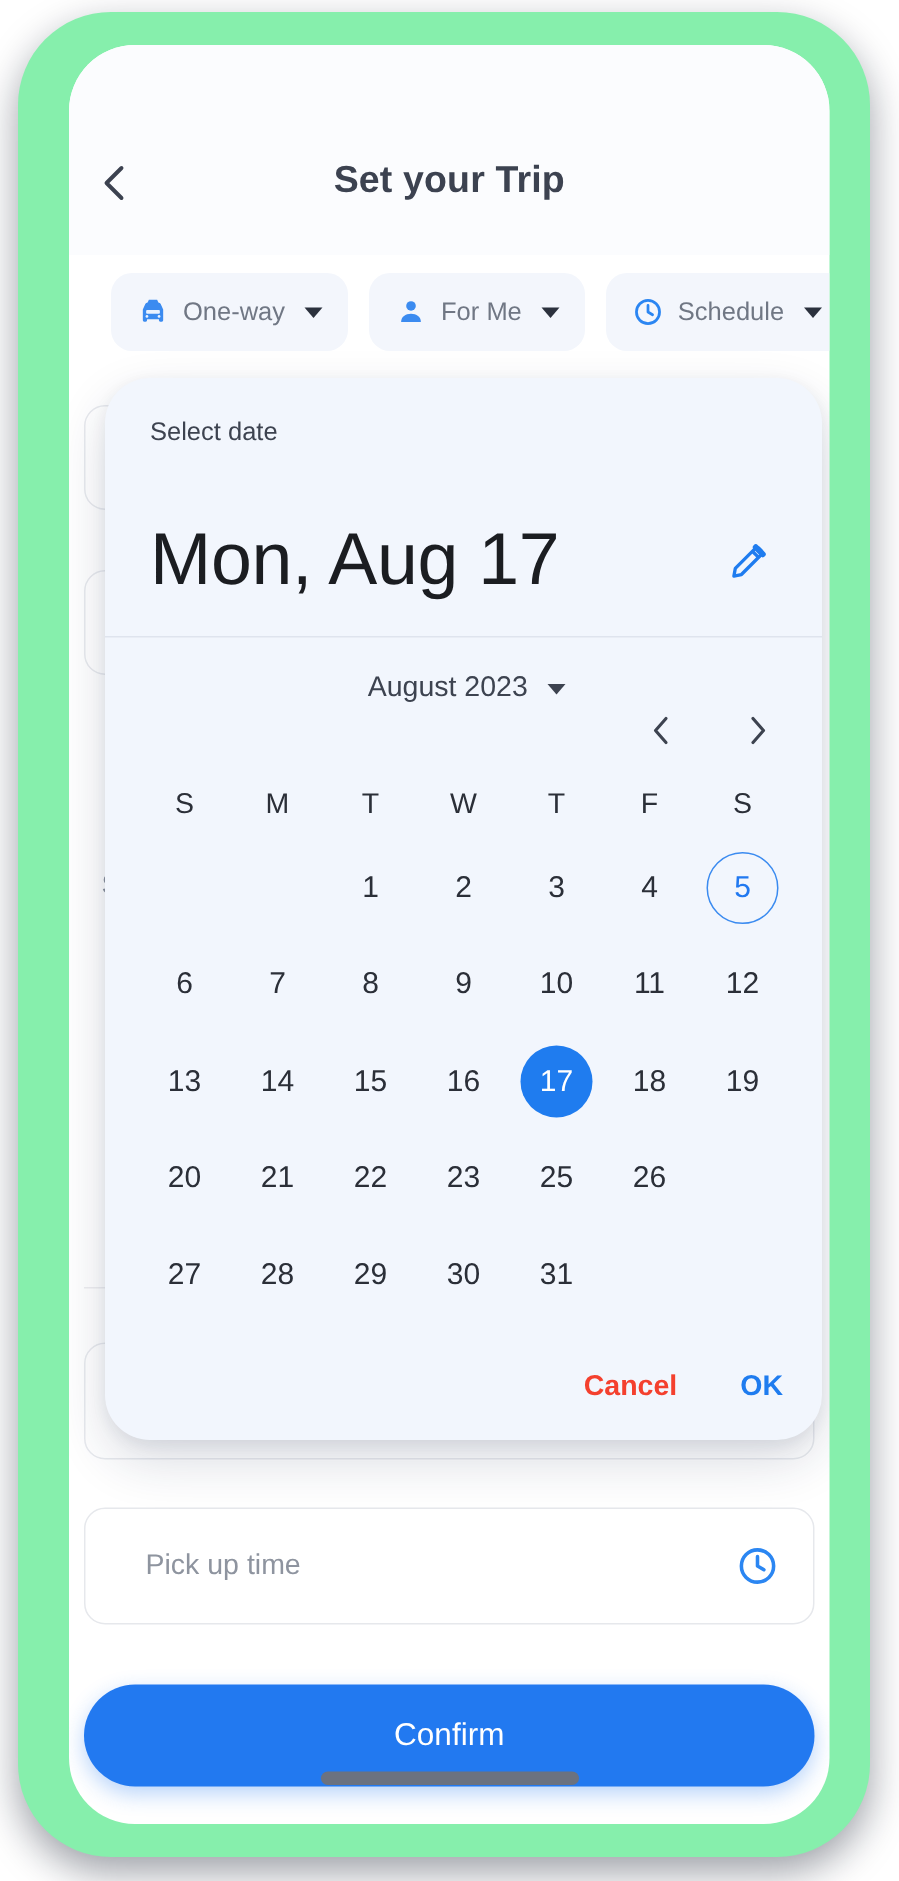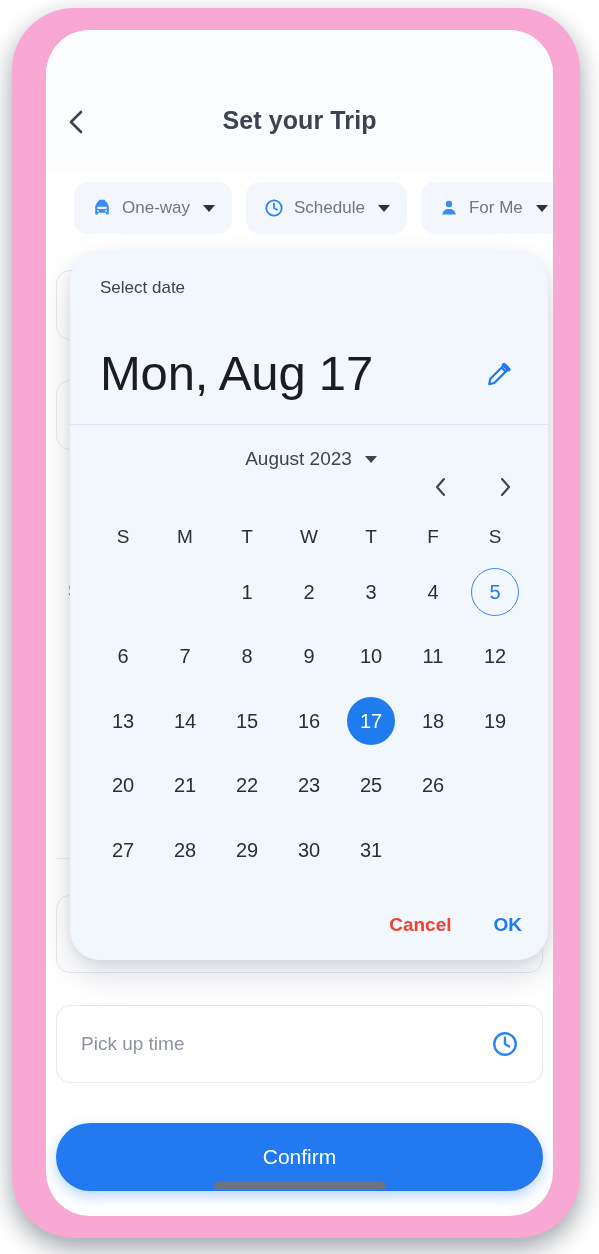--- a/index.html
+++ b/index.html
@@ -17,21 +17,21 @@
   }
 
   
   .phone-frame {
     position: absolute;
     left: 12px;
     top: 8px;
     width: 568px;
     height: 1230px;
     border-radius: 62px;
-    background: #f9a8d4;
+    background: #86efac;
     box-shadow: 0 10px 26px rgba(10,18,35,0.40);
     box-sizing: border-box;
   }
   .phone-screen {
     position: absolute;
     left: 34px;
     top: 22px;
     width: 507px;
     height: 1186px;
     border-radius: 44px;
@@ -155,21 +155,21 @@
     top: 975px;
     width: 487px;
     height: 78px;
     border-radius: 14px;
     border: 1px solid #e6e8ec;
     background: #ffffff;
     box-sizing: border-box;
     display: flex;
     align-items: center;
     justify-content: space-between;
-    padding: 0 22px 0 24px;
+    padding: 0 22px 0 40px;
     cursor: text;
   }
   .pickup-placeholder {
     font-size: 19px;
     color: #8e949f;
   }
 
   
   .confirm-btn {
     position: absolute;
@@ -384,33 +384,33 @@
           <rect x="7" y="10.6" width="10" height="2.6" rx="0.7" fill="#eaf2fe"></rect>
           <circle cx="7.6" cy="15.2" r="1" fill="#eaf2fe"></circle>
           <circle cx="16.4" cy="15.2" r="1" fill="#eaf2fe"></circle>
         </svg>
         <span class="chip-label">One-way</span>
         <span class="chip-caret"></span>
       </div>
 
       <div class="chip">
         <svg class="chip-icon" viewBox="0 0 24 24">
+          <circle cx="12" cy="7.6" r="3.5" fill="#3b8bf0"></circle>
+          <path d="M4.8 19.2c0-3.8 3.2-6 7.2-6s7.2 2.2 7.2 6z" fill="#3b8bf0"></path>
+        </svg>
+        <span class="chip-label">For Me</span>
+        <span class="chip-caret"></span>
+      </div>
+
+      <div class="chip">
+        <svg class="chip-icon" viewBox="0 0 24 24">
           <circle cx="12" cy="12" r="8.4" fill="none" stroke="#2b86f2" stroke-width="2"></circle>
           <path d="M12 7.2V12l3.3 2" fill="none" stroke="#2b86f2" stroke-width="2" stroke-linecap="round" stroke-linejoin="round"></path>
         </svg>
         <span class="chip-label">Schedule</span>
-        <span class="chip-caret"></span>
-      </div>
-
-      <div class="chip">
-        <svg class="chip-icon" viewBox="0 0 24 24">
-          <circle cx="12" cy="7.6" r="3.5" fill="#3b8bf0"></circle>
-          <path d="M4.8 19.2c0-3.8 3.2-6 7.2-6s7.2 2.2 7.2 6z" fill="#3b8bf0"></path>
-        </svg>
-        <span class="chip-label">For Me</span>
         <span class="chip-caret"></span>
       </div>
     </div>
 
     <div class="bg-field" style="top:240px">
       <span class="bg-dot"></span>
     </div>
     <div class="bg-field" style="top:350px">
       <span class="bg-dot solid"></span>
     </div>

